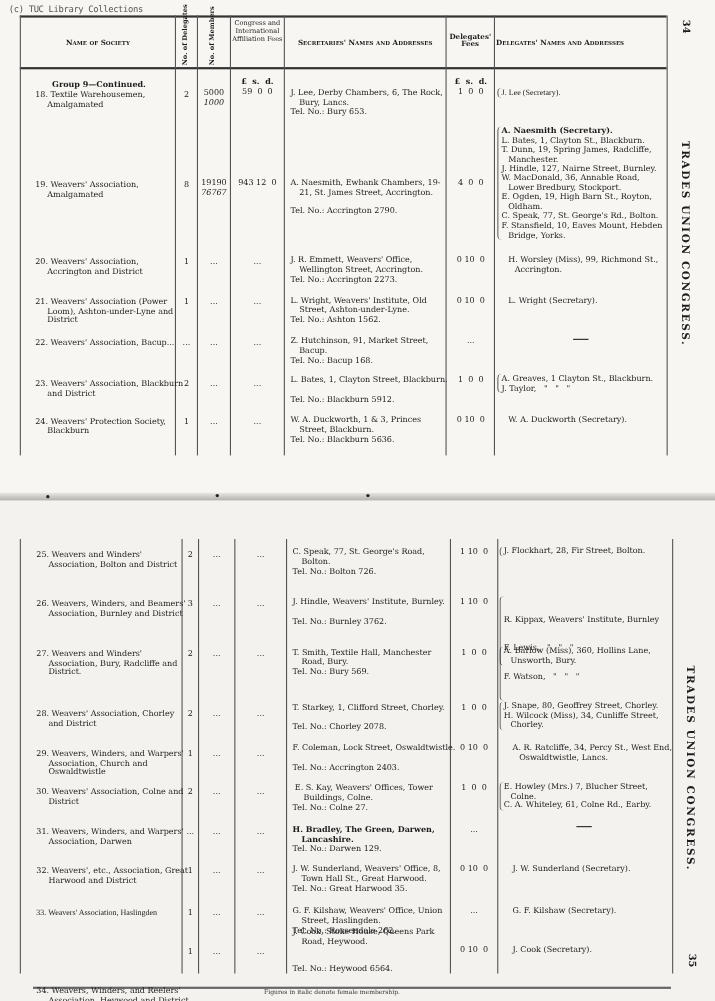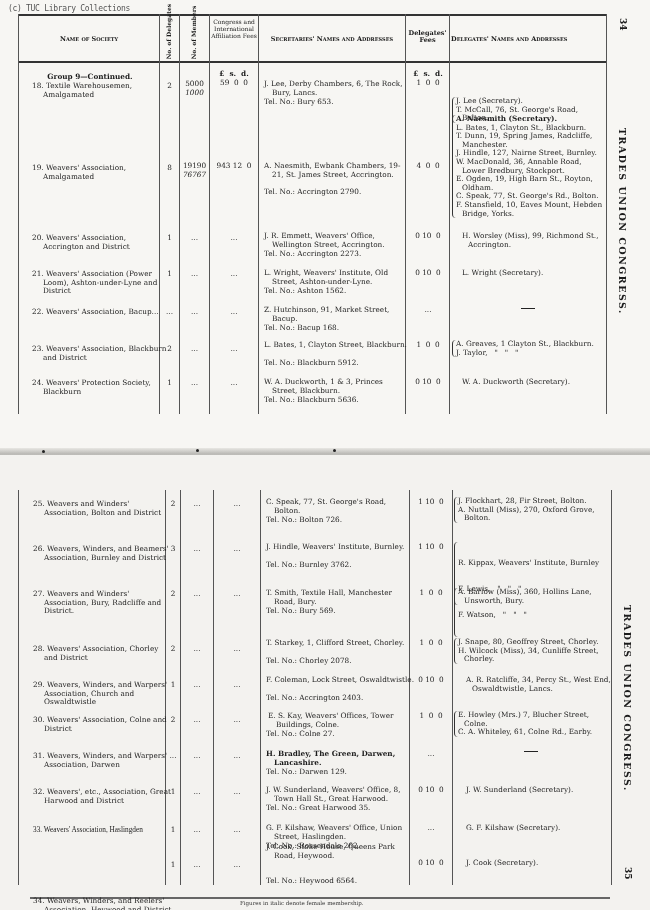--- a/index.html
+++ b/index.html
@@ -81,23 +81,22 @@
 
   <div>
     <div class="cell soc" style="left:32px;top:82px;width:125px;">18. Textile Warehousemen, Amalgamated</div>
     <div class="cell num" style="left:160px;top:82px;width:19px;">2</div>
     <div class="cell num" style="left:180px;top:80px;width:29px;">5000</div>
     <div class="cell num ital" style="left:180px;top:89px;width:29px;">1000</div>
     <div class="cell fees" style="left:211px;top:79px;width:46px;">59  0  0</div>
     <div class="cell sec" style="left:264px;top:80px;width:138px;">J. Lee, Derby Chambers, 6, The Rock, Bury, Lancs.</div>
     <div class="cell" style="left:264px;top:98px;width:138px;">Tel. No.: Bury 653.</div>
     <div class="cell fees" style="left:407px;top:79px;width:42px;">1  0  0</div>
-    <div class="cell brace-list" style="left:452px;top:97px;width:150px;">
+    <div class="cell brace-list" style="left:452px;top:80px;width:150px;font-family:Liberation Serif, serif;">
       <div class="del-line">J. Lee (Secretary).</div>
-      <div class="del-line">T. McCall, 76, St. George's Road, Bolton.</div>
     </div>
   </div>
 
   <div>
     <div class="cell soc" style="left:32px;top:164px;width:125px;">19. Weavers' Association, Amalgamated</div>
     <div class="cell num" style="left:160px;top:164px;width:19px;">8</div>
     <div class="cell num" style="left:180px;top:162px;width:29px;">19190</div>
     <div class="cell num ital" style="left:180px;top:171px;width:29px;">76767</div>
     <div class="cell fees" style="left:211px;top:162px;width:46px;">943 12  0</div>
     <div class="cell sec" style="left:264px;top:162px;width:138px;">A. Naesmith, Ewbank Chambers, 19-21, St. James Street, Accrington.</div>
@@ -199,21 +198,20 @@
   <div>
     <div class="cell soc" style="left:33px;top:45px;width:130px;">25. Weavers and Winders' Association, Bolton and District</div>
     <div class="cell num" style="left:166px;top:45px;width:14px;">2</div>
     <div class="cell num" style="left:181px;top:45px;width:32px;">...</div>
     <div class="cell num" style="left:214px;top:45px;width:46px;">...</div>
     <div class="cell sec" style="left:266px;top:43px;width:140px;">C. Speak, 77, St. George's Road, Bolton.</div>
     <div class="cell" style="left:266px;top:61px;width:140px;">Tel. No.: Bolton 726.</div>
     <div class="cell fees" style="left:410px;top:43px;width:42px;">1 10  0</div>
     <div class="cell brace-list" style="left:454px;top:42px;width:152px;">
       <div class="del-line">J. Flockhart, 28, Fir Street, Bolton.</div>
-      <div class="del-line">A. Nuttall (Miss), 270, Oxford Grove, Bolton.</div>
     </div>
   </div>
 
   <div>
     <div class="cell soc" style="left:33px;top:90px;width:130px;">26. Weavers, Winders, and Beamers' Association, Burnley and District</div>
     <div class="cell num" style="left:166px;top:90px;width:14px;">3</div>
     <div class="cell num" style="left:181px;top:90px;width:32px;">...</div>
     <div class="cell num" style="left:214px;top:90px;width:46px;">...</div>
     <div class="cell sec" style="left:266px;top:88px;width:140px;">J. Hindle, Weavers' Institute, Burnley.</div>
     <div class="cell" style="left:266px;top:106px;width:140px;">Tel. No.: Burnley 3762.</div>

